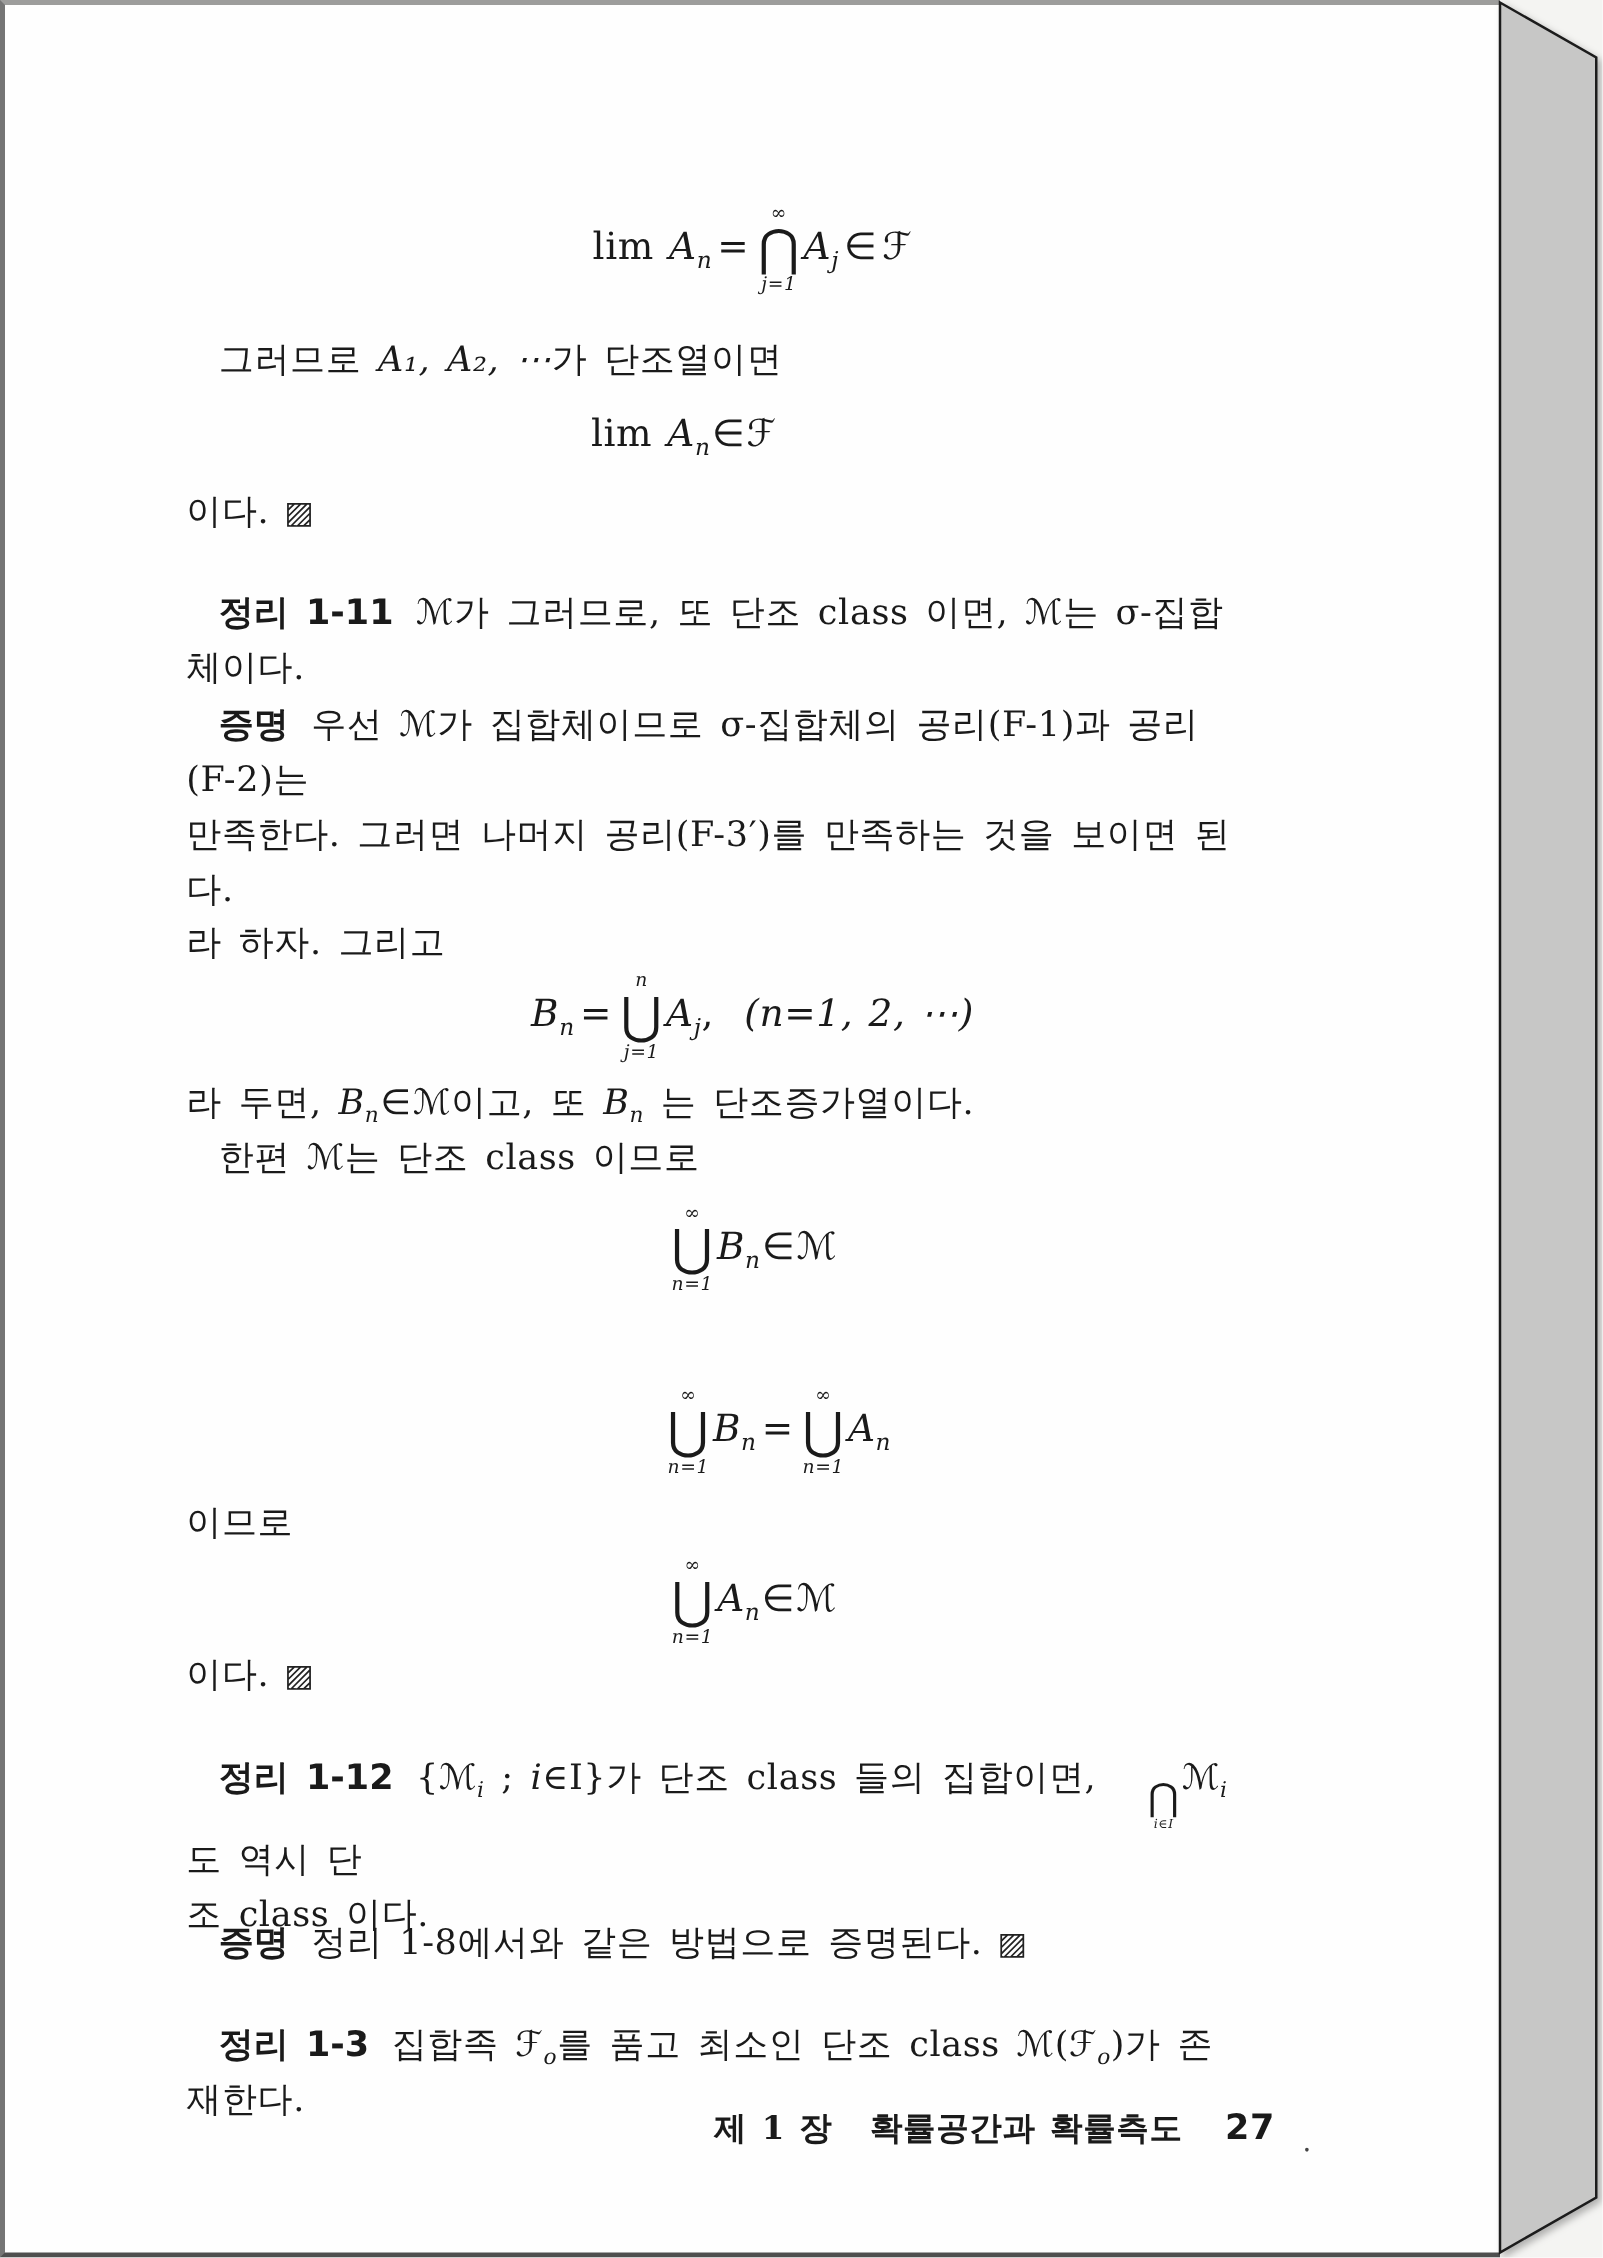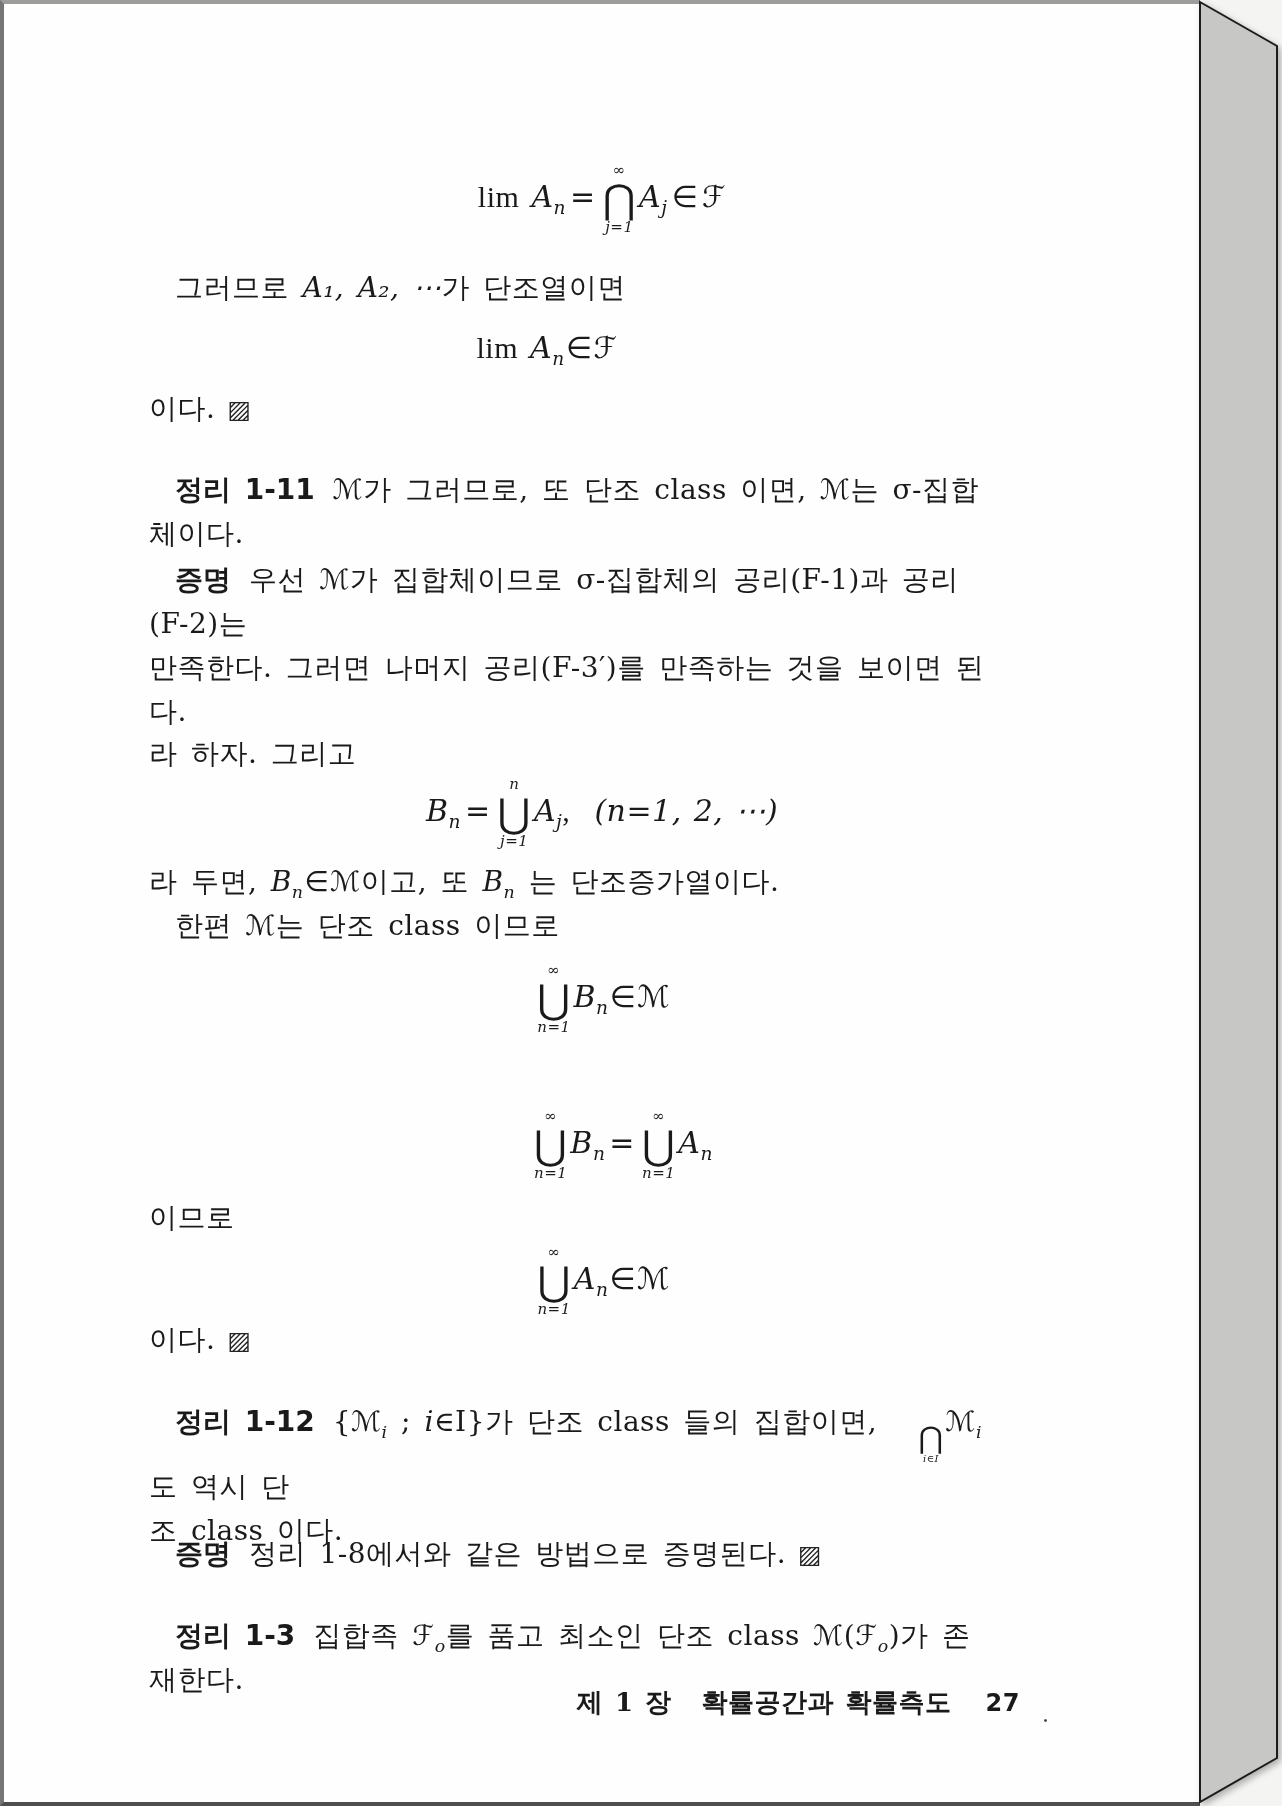--- a/index.html
+++ b/index.html
@@ -17,38 +17,38 @@
     border-bottom:4px solid #4f4f4f;
   }
   .edge-svg{position:absolute;left:1197px;top:0;width:86px;height:1806px;
     filter:drop-shadow(3px 3px 3px rgba(0,0,0,0.28));}
   .b{position:absolute;left:145px;right:215px;font-size:28px;line-height:44px;
      letter-spacing:0.5px;word-spacing:4px;}
   .indent{text-indent:26px;}
   .formula{left:145px;right:145px;text-align:center;font-size:30px;word-spacing:2px;}
   .m{font-style:italic;font-family:"DejaVu Serif",serif;}
   .scr{font-style:italic;font-family:"DejaVu Sans","DejaVu Serif",sans-serif;}
-  .rom{font-style:normal;font-family:Liberation Serif, serif;}
+  .rom{font-style:normal;}
   .rel{font-family:"DejaVu Sans","DejaVu Serif",sans-serif;margin:0 4px;}
   sub{font-size:0.62em;font-style:italic;font-family:"DejaVu Serif",serif;line-height:0;}
   .stk{display:inline-flex;flex-direction:column;align-items:center;
        vertical-align:middle;line-height:1;margin:0 3px;}
   .stk .top,.stk .bot{font-size:15px;line-height:1.15;font-style:italic;font-family:"DejaVu Serif",serif;}
   .stk .op{font-size:40px;line-height:1.0;font-style:normal;font-family:"DejaVu Sans",sans-serif;}
   .stk2{display:inline-flex;flex-direction:column;align-items:center;
         vertical-align:-17px;line-height:1;margin:0 2px;}
   .stk2 .op{font-size:30px;line-height:1.0;font-family:"DejaVu Sans",sans-serif;}
   .stk2 .bot{font-size:10px;line-height:1.2;font-style:italic;font-family:"DejaVu Serif",serif;}
   .lbl{font-family:"DejaVu Sans","Liberation Sans",sans-serif;font-weight:bold;
        margin-right:18px;letter-spacing:0;}
   .qed{font-size:25px;margin-left:12px;color:#222;}
   .footer{left:145px;right:180px;text-align:right;font-weight:bold;font-size:26px;
           word-spacing:2px;}
   .footer .sec{margin-left:30px;}
-  .footer .pg{margin-left:34px;font-family:"DejaVu Sans","Liberation Sans",sans-serif;font-size:24px;}
+  .footer .pg{margin-left:34px;font-family:"DejaVu Sans","Liberation Sans",sans-serif;font-size:28px;}
   .stray{position:absolute;left:1038px;top:1698px;font-size:22px;color:#444;}
 </style>
 </head>
 <body>
 
 <div class="page">
 
   <div class="b formula" style="top:158px"><span class="rom">lim</span> <span class="m">A</span><sub>n</sub><span class="rel">=</span><span class="stk">
         <span class="top rom">∞</span>
         <span class="op">⋂</span>

